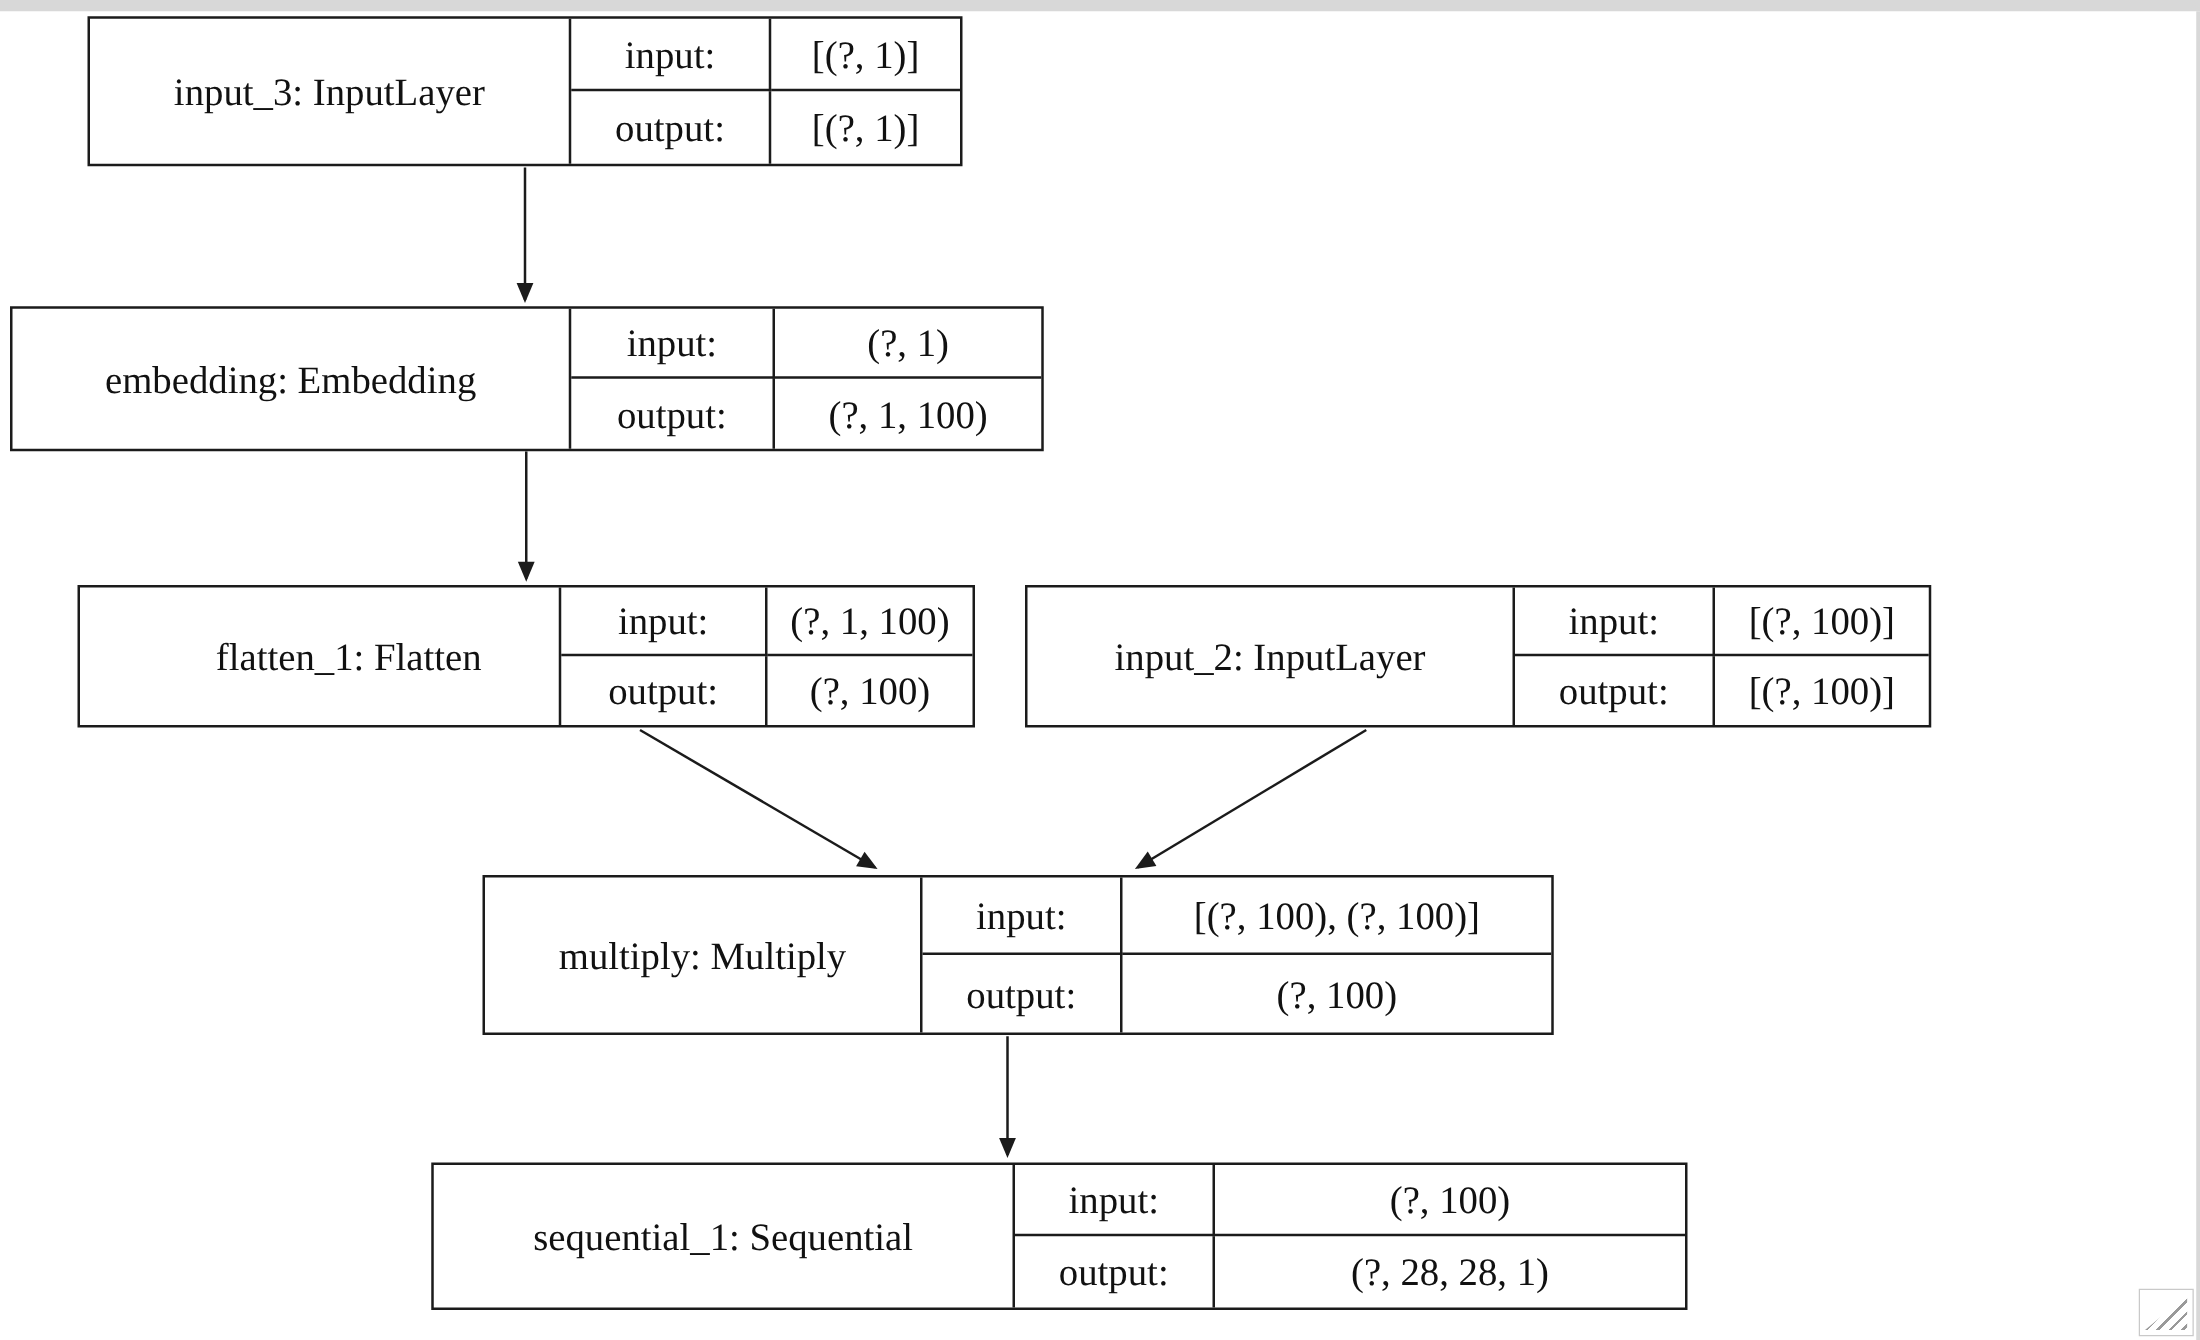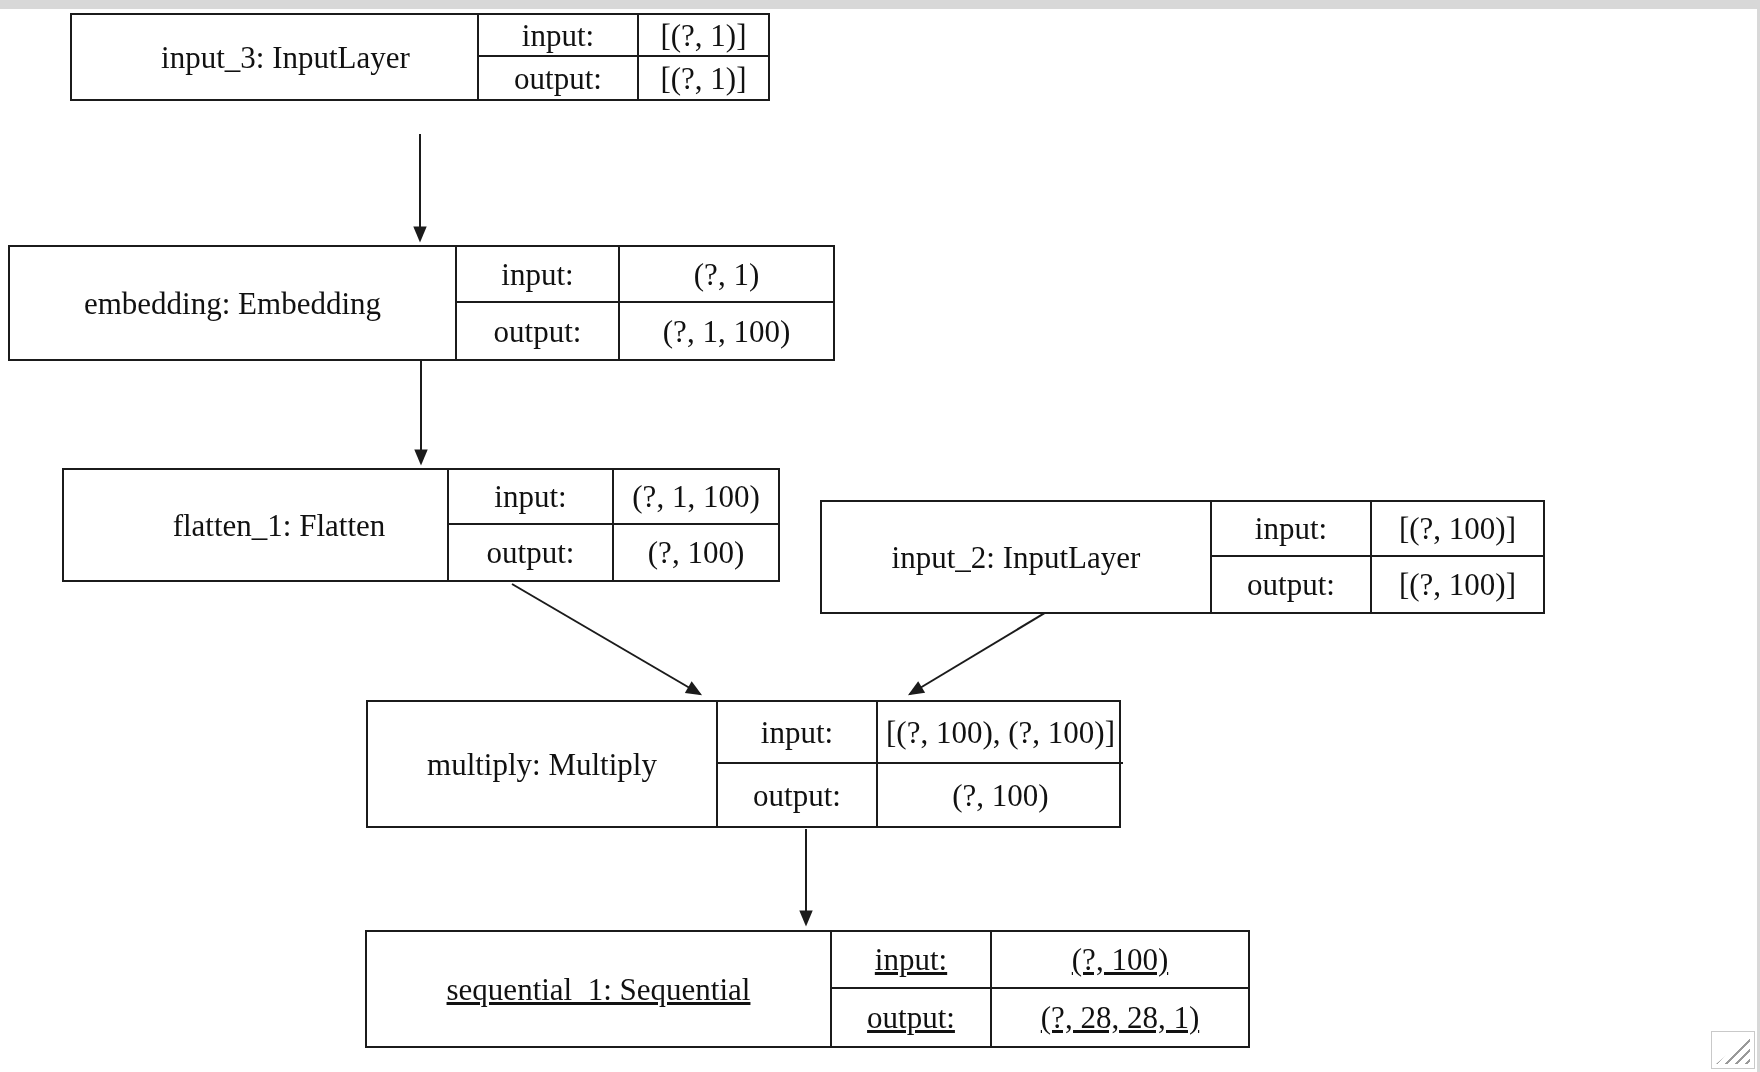--- a/index.html
+++ b/index.html
@@ -71,21 +71,21 @@
         <path d="M 0 0.8 L 10 5 L 0 9.2 z" fill="#1b1b1b"></path>
       </marker>
     </defs>
     <line x1="420" y1="134" x2="420" y2="240" marker-end="url(#arrowhead)"></line>
     <line x1="421" y1="361" x2="421" y2="463" marker-end="url(#arrowhead)"></line>
     <line x1="512" y1="584" x2="700" y2="694" marker-end="url(#arrowhead)"></line>
     <line x1="1093" y1="584" x2="910" y2="694" marker-end="url(#arrowhead)"></line>
     <line x1="806" y1="829" x2="806" y2="924" marker-end="url(#arrowhead)"></line>
   </svg>
 
-  <div class="node" style="left:70px; top:13px; width:700px; height:88px; grid-template-columns:385px 160px 1fr;padding-left:22px;">
+  <div class="node" style="left:70px; top:13px; width:700px; height:120px; grid-template-columns:385px 160px 1fr;">
     <div class="cell title">input_3: InputLayer</div>
     <div class="cell label r1">input:</div>
     <div class="cell value r1">[(?, 1)]</div>
     <div class="cell label">output:</div>
     <div class="cell value">[(?, 1)]</div>
   </div>
 
   <div class="node" style="left:8px; top:245px; width:827px; height:116px; grid-template-columns:447px 163px 1fr;font-family:Liberation Serif, serif;">
     <div class="cell title">embedding: Embedding</div>
     <div class="cell label r1">input:</div>
@@ -95,37 +95,37 @@
   </div>
 
   <div class="node" style="left:62px; top:468px; width:718px; height:114px; grid-template-columns:338px 165px 1fr;padding-left:47px;">
     <div class="cell title">flatten_1: Flatten</div>
     <div class="cell label r1">input:</div>
     <div class="cell value r1">(?, 1, 100)</div>
     <div class="cell label">output:</div>
     <div class="cell value">(?, 100)</div>
   </div>
 
-  <div class="node" style="left:820px; top:468px; width:725px; height:114px; grid-template-columns:390px 160px 1fr;margin-top:32px;">
+  <div class="node" style="left:820px; top:468px; width:725px; height:114px; grid-template-columns:390px 160px 1fr;">
     <div class="cell title">input_2: InputLayer</div>
     <div class="cell label r1">input:</div>
     <div class="cell value r1">[(?, 100)]</div>
     <div class="cell label">output:</div>
     <div class="cell value">[(?, 100)]</div>
   </div>
 
-  <div class="node" style="left:366px; top:700px; width:755px; height:128px; grid-template-columns:350px 160px 1fr;">
+  <div class="node" style="left:386px; top:700px; width:857px; height:128px; grid-template-columns:350px 160px 1fr;">
     <div class="cell title">multiply: Multiply</div>
     <div class="cell label r1">input:</div>
     <div class="cell value r1">[(?, 100), (?, 100)]</div>
     <div class="cell label">output:</div>
     <div class="cell value">(?, 100)</div>
   </div>
 
-  <div class="node" style="left:365px; top:930px; width:885px; height:118px; grid-template-columns:465px 160px 1fr;text-decoration:underline;">
+  <div class="node" style="left:345px; top:930px; width:1005px; height:118px; grid-template-columns:465px 160px 1fr;">
     <div class="cell title">sequential_1: Sequential</div>
     <div class="cell label r1">input:</div>
     <div class="cell value r1">(?, 100)</div>
     <div class="cell label">output:</div>
     <div class="cell value">(?, 28, 28, 1)</div>
   </div>
 
   <div class="resize-grip">
     <div class="grip-lines"></div>
   </div>

